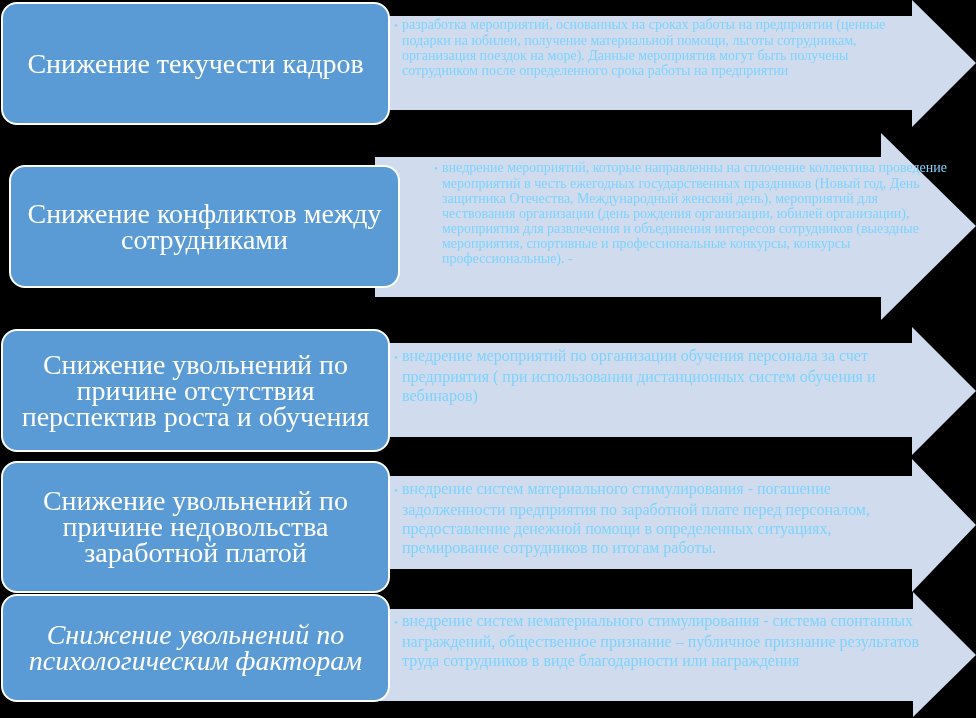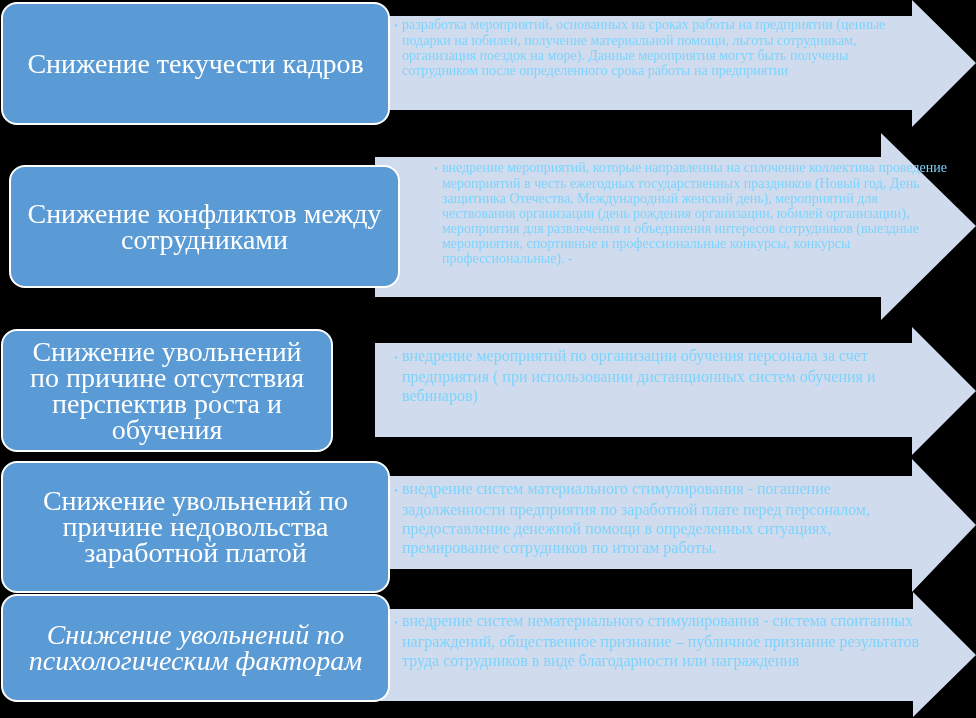--- a/index.html
+++ b/index.html
@@ -52,21 +52,21 @@
 </div>
 
 <div class="arrow" style="left:375px;top:327px;width:601px;height:129px;">
   <svg width="601" height="129">
     <polygon points="0,16 537,16 537,0 601,64 537,128 537,110 0,110" fill="#D0DCEE"></polygon>
   </svg>
 </div>
 <div class="arrow-text large" style="left:392px;top:346px;width:520px;">
   <span class="bullet">•</span><span>внедрение мероприятий по организации обучения персонала за счет предприятия ( при использовании дистанционных систем обучения и вебинаров)</span>
 </div>
-<div class="box" style="left:1px;top:329px;width:332px;height:123px;">
+<div class="box" style="left:1px;top:329px;width:389px;height:123px;">
   <span>Снижение увольнений по причине отсутствия перспектив роста и обучения</span>
 </div>
 
 <div class="arrow" style="left:375px;top:459px;width:601px;height:134px;">
   <svg width="601" height="134">
     <polygon points="0,17 537,17 537,0 601,66 537,133 537,110 0,110" fill="#D0DCEE"></polygon>
   </svg>
 </div>
 <div class="arrow-text large" style="left:392px;top:479px;width:525px;">
   <span class="bullet">•</span><span>внедрение систем материального стимулирования - погашение задолженности предприятия по заработной плате перед персоналом, предоставление денежной помощи в определенных ситуациях, премирование сотрудников по итогам работы.</span>

